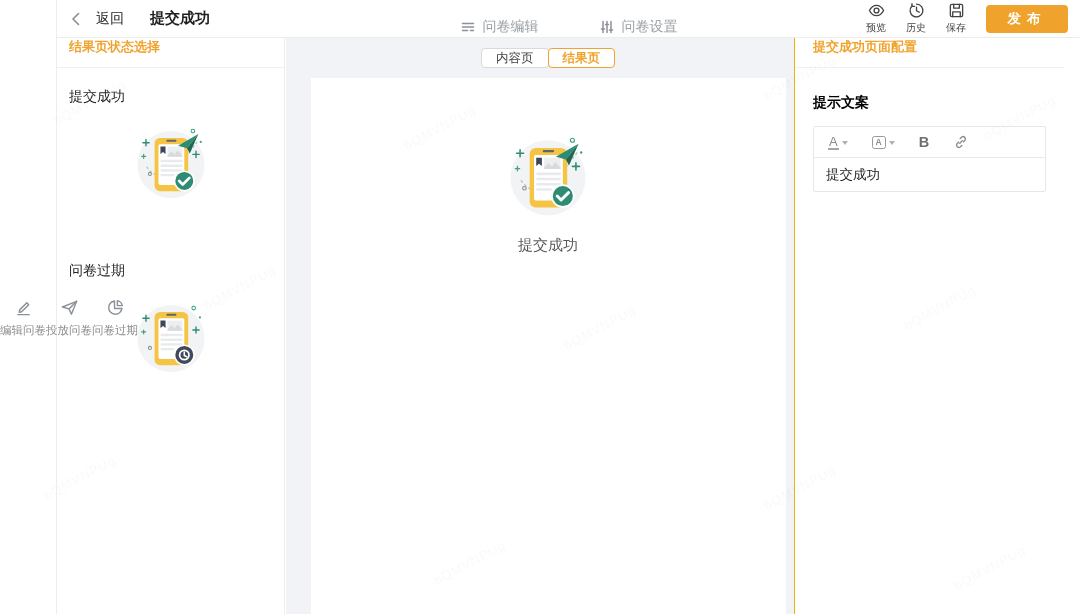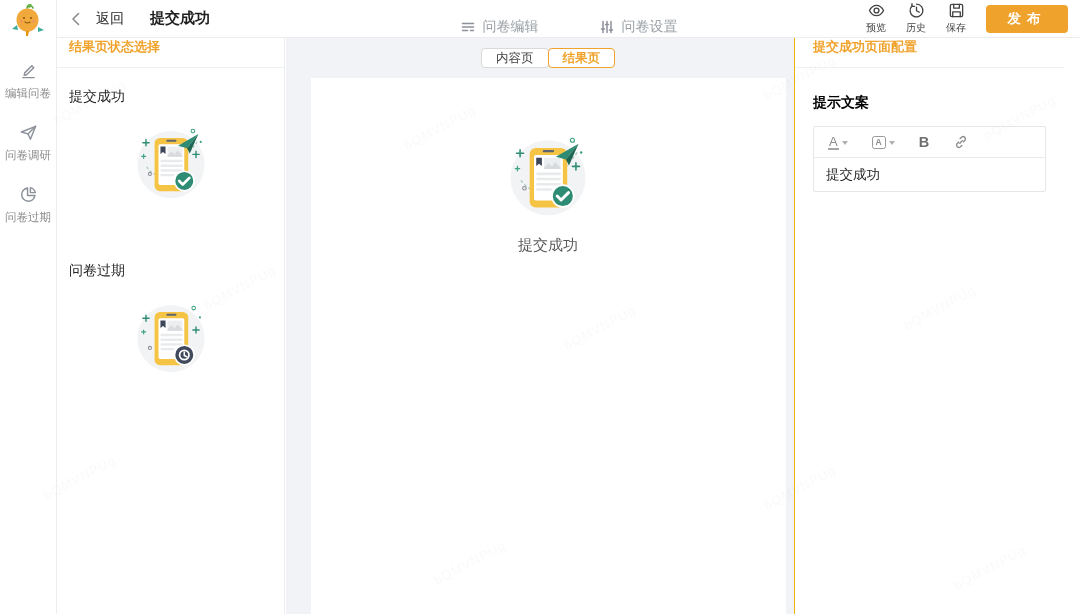--- a/index.html
+++ b/index.html
@@ -13,21 +13,21 @@
         transform:rotate(-28deg); white-space:nowrap; }
   .wm:nth-child(1){left:50px;top:95px;} .wm:nth-child(2){left:400px;top:120px;}
   .wm:nth-child(3){left:760px;top:70px;} .wm:nth-child(4){left:980px;top:110px;}
   .wm:nth-child(5){left:200px;top:280px;} .wm:nth-child(6){left:560px;top:320px;}
   .wm:nth-child(7){left:900px;top:300px;} .wm:nth-child(8){left:40px;top:470px;}
   .wm:nth-child(9){left:430px;top:555px;} .wm:nth-child(10){left:760px;top:480px;}
   .wm:nth-child(11){left:950px;top:560px;}
 
   
   .rail { position:absolute; left:0; top:0; width:57px; height:614px; background:#fff;
-          border-right:1px solid #ebedef; z-index:10; display:flex; flex-direction:column; align-items:center; }
+          border-right:1px solid #ebedef; z-index:10; display:flex; flex-direction:row; align-items:center; }
   .logo { width:34px; height:36px; margin-top:3px; }
   .rail-item { display:flex; flex-direction:column; align-items:center; gap:6px; margin-top:22px; cursor:pointer; }
   .rail-item svg { width:19px; height:19px; }
   .rail-item .rlbl { font-size:11.5px; color:#8c8c8c; white-space:nowrap; }
 
   
   .header { position:absolute; left:57px; top:0; width:1023px; height:38px; background:#fff;
             border-bottom:1px solid #ececec; display:flex; align-items:center; z-index:20; }
   .back { display:flex; align-items:center; gap:16px; margin-left:14px; cursor:pointer; }
   .back-label { font-size:14px; color:#262626; }
@@ -130,21 +130,21 @@
         <path class="ic" d="M4,17.5 H16"></path>
       </svg>
       <span class="rlbl">编辑问卷</span>
     </div>
 
     <div class="rail-item">
       <svg viewBox="0 0 20 20">
         <path class="ic" d="M2.5,9.5 L17.5,3.5 L12,17 L9.5,11.5 Z"></path>
         <path class="ic" d="M9.5,11.5 L17.5,3.5"></path>
       </svg>
-      <span class="rlbl">问卷调研</span>
+      <span class="rlbl">投放问卷</span>
     </div>
 
     <div class="rail-item">
       <svg viewBox="0 0 20 20">
         <path class="ic" d="M9,3.2 A7,7 0 1,0 16.8,11 L9,11 Z"></path>
         <path class="ic" d="M12,2.8 A7,7 0 0,1 17.2,8 L12,8 Z"></path>
       </svg>
       <span class="rlbl">问卷过期</span>
     </div>
   </div>

